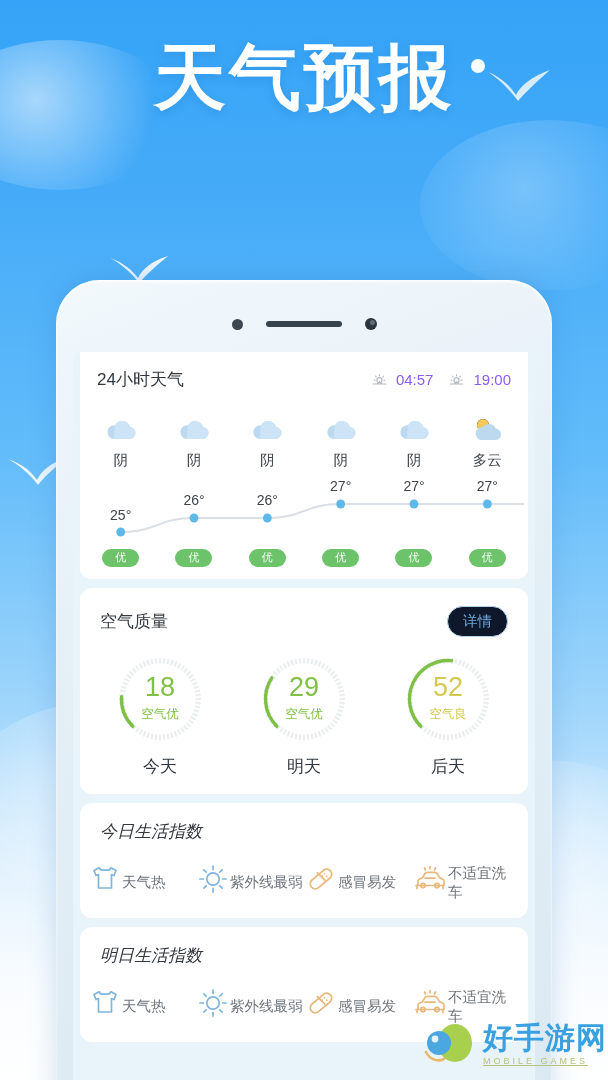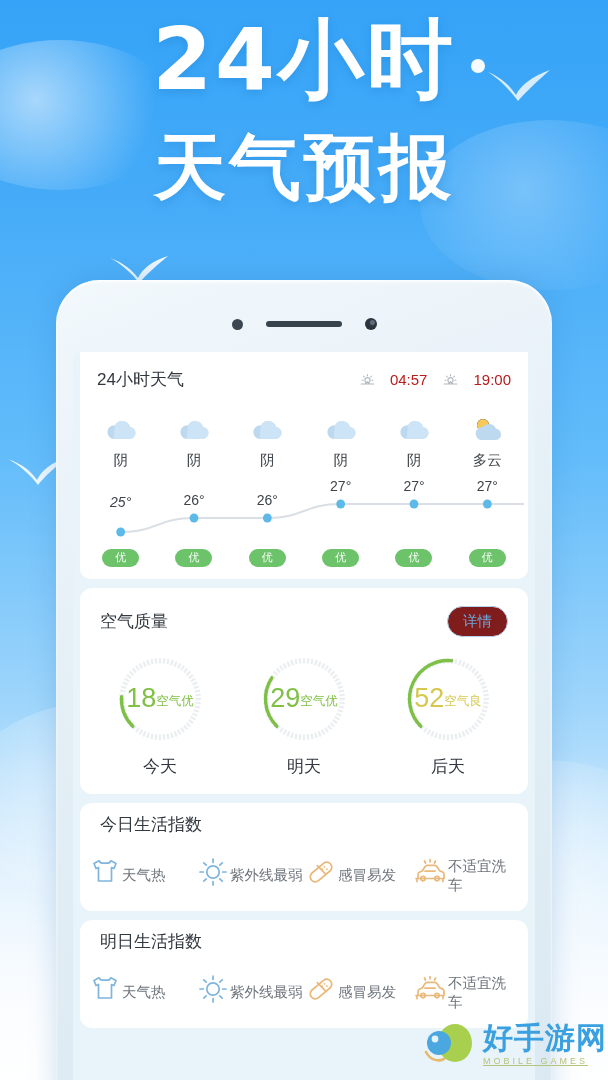--- a/index.html
+++ b/index.html
@@ -51,53 +51,53 @@
   }
 
   
   .card { background:#fff; border-radius:12px; margin:0 7px 9px; }
   .card.first { border-radius:0 0 10px 10px; margin-top:0; }
 
   
   .hh { display:flex; align-items:center; justify-content:space-between; padding:16px 17px 13px; }
   .hh-title { font-size:17px; color:#32383f; font-weight:400; }
   .hh-right { display:flex; align-items:center; gap:15px; }
-  .sunitem { display:flex; align-items:center; gap:14px; font-size:15px; color:#b91c1c; }
+  .sunitem { display:flex; align-items:center; gap:8px; font-size:15px; color:#8b5cf6; }
   .sunitem svg { display:block; }
 
   .hourly { padding:0 4px 12px; }
   .hrow { display:flex; }
   .hcell { flex:1; text-align:center; }
   .htime { font-size:14.5px; color:#43494f; padding-top:2px; }
   .hicon { height:34px; display:flex; align-items:center; justify-content:center; margin-top:9px; }
   .hdesc { font-size:14.5px; color:#43494f; margin-top:4px; }
 
   .chart { position:relative; height:64px; margin-top:10px; }
   .chart svg { position:absolute; inset:0; width:100%; height:100%; }
   .tlabel { position:absolute; transform:translateX(-50%); font-size:14px; color:#3e444a; }
 
   .badges { display:flex; margin-top:5px; }
   .bcell { flex:1; display:flex; justify-content:center; }
   .badge { background:#6cc36a; color:#fff; font-size:11px; border-radius:9px; padding:2px 13px; line-height:1.25; }
 
   
   .aq-head { display:flex; align-items:center; justify-content:space-between; padding:18px 20px 2px; }
   .aq-title { font-size:17px; color:#32383f; }
-  .aq-detail { font-size:14.5px; color:#6aa8dd; border:1px solid #b4d4ee; border-radius:16px; padding:5px 15px; background:#7f1d1d; }
+  .aq-detail { font-size:14.5px; color:#6aa8dd; border:1px solid #b4d4ee; border-radius:16px; padding:5px 15px; background:#0f172a; }
   .gauges { display:flex; padding:12px 8px 16px; }
   .gcell { flex:1; display:flex; flex-direction:column; align-items:center; }
   .gauge { position:relative; width:96px; height:96px; }
   .gauge svg { position:absolute; inset:0; }
-  .gtext { position:absolute; inset:0; display:flex; flex-direction:row; align-items:center; justify-content:center; }
+  .gtext { position:absolute; inset:0; display:flex; flex-direction:column; align-items:center; justify-content:center; }
   .gval { font-size:27px; line-height:1; }
   .glab { font-size:12.5px; margin-top:5px; }
   .gday { font-size:17px; color:#32383f; margin-top:8px; }
 
   
-  .li-title { font-size:17px; color:#32383f; padding:10px 20px 0; }
+  .li-title { font-size:17px; color:#32383f; padding:17px 20px 0;font-style:italic; }
   .li-row { display:flex; padding:14px 8px 16px; }
   .licell { flex:1; display:flex; flex-direction:row; align-items:center; }
   .liicon { height:40px; display:flex; align-items:center; justify-content:center; }
   .lilab { font-size:14.5px; color:#6d747b; margin-top:7px; }
 
   
   .wm { position:absolute; right:1px; bottom:14px; z-index:6; display:flex; align-items:center; gap:7px; }
   .wm-text { display:flex; flex-direction:column; align-items:flex-start; }
   .wm-cn { font-size:30px; font-weight:700; color:#3aa0e0; letter-spacing:1px; line-height:1; }
   .wm-en { font-size:9px; color:#b9c27a; letter-spacing:3px; margin-top:3px;text-decoration:underline; }
@@ -120,21 +120,20 @@
   </svg>
   <svg class="bird" style="left:6px;top:450px;" width="64" height="36" viewBox="0 0 64 36">
     <path d="M2 9 C16 14 25 21 31 30 C35 21 46 12 62 7 C49 17 39 26 32 35 C25 25 12 14 2 9 Z" fill="#ffffff" opacity=".88"></path>
   </svg>
   <svg class="bird" style="left:470px;top:58px;" width="16" height="16" viewBox="0 0 16 16">
     <circle cx="8" cy="8" r="7" fill="#ffffff" opacity=".95"></circle>
   </svg>
 </div>
 
 <div class="headline">
-  <div class="l1">24小时</div>
   <div class="l2">天气预报</div>
 </div>
 
 <div class="phone">
   <div class="phone-notch">
     <div class="sensor-dot"></div>
     <div class="speaker"></div>
     <div class="front-cam"></div>
   </div>
 
@@ -239,21 +238,21 @@
             </svg>
           <svg viewBox="0 0 600 64" id="chart-dots" style="preserveAspectRatio:none" preserveAspectRatio="none">
               <ellipse cx="50" cy="52" rx="6" ry="4.6" fill="#5cb9e8"></ellipse>
               <ellipse cx="150" cy="38" rx="6" ry="4.6" fill="#5cb9e8"></ellipse>
               <ellipse cx="250" cy="38" rx="6" ry="4.6" fill="#5cb9e8"></ellipse>
               <ellipse cx="350" cy="24" rx="6" ry="4.6" fill="#5cb9e8"></ellipse>
               <ellipse cx="450" cy="24" rx="6" ry="4.6" fill="#5cb9e8"></ellipse>
               <ellipse cx="550" cy="24" rx="6" ry="4.6" fill="#5cb9e8"></ellipse>
             </svg>
           <div id="chart-labels">
-              <div class="tlabel" style="left:8.333%;top:14px;font-style:italic;">25°</div>
+              <div class="tlabel" style="left:8.333%;top:27px;">25°</div>
               <div class="tlabel" style="left:25.000%;top:12px;">26°</div>
               <div class="tlabel" style="left:41.667%;top:12px;">26°</div>
               <div class="tlabel" style="left:58.333%;top:-2px;">27°</div>
               <div class="tlabel" style="left:75.000%;top:-2px;">27°</div>
               <div class="tlabel" style="left:91.667%;top:-2px;">27°</div>
             </div>
         </div>
         <div class="badges" id="row-badge">
             <div class="bcell">
        <div class="badge">优</div>

